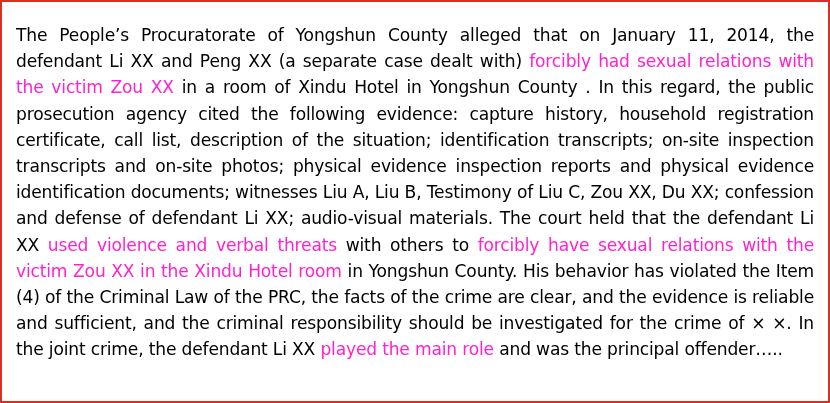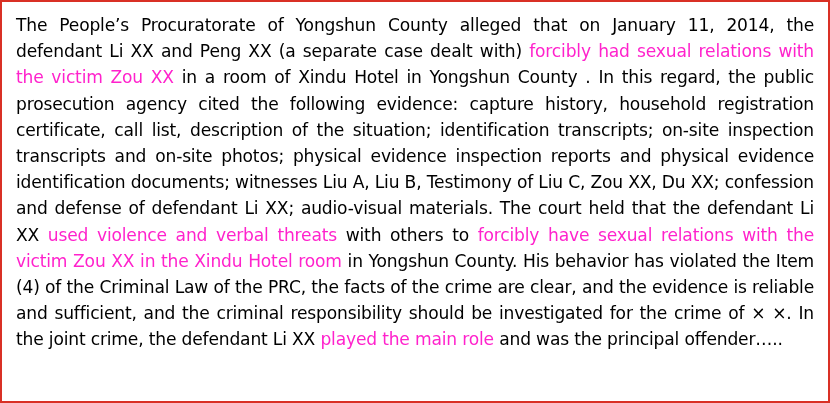--- a/index.html
+++ b/index.html
@@ -11,21 +11,21 @@
     width: 830px;
     height: 403px;
     font-family: "DejaVu Sans", sans-serif;
   }
   #text-box {
     box-sizing: border-box;
     width: 830px;
     height: 403px;
     border: 2px solid #d93025;
     background: #ffffff;
-    padding: 10px 14px 8px 14px;
+    padding: 20px 14px 8px 14px;
   }
   #paragraph {
     margin: 0;
     text-align: justify;
     text-justify: inter-word;
     font-size: 17.1px;
     line-height: 26.2px;
     color: #000000;
     letter-spacing: -0.01em;
   }

